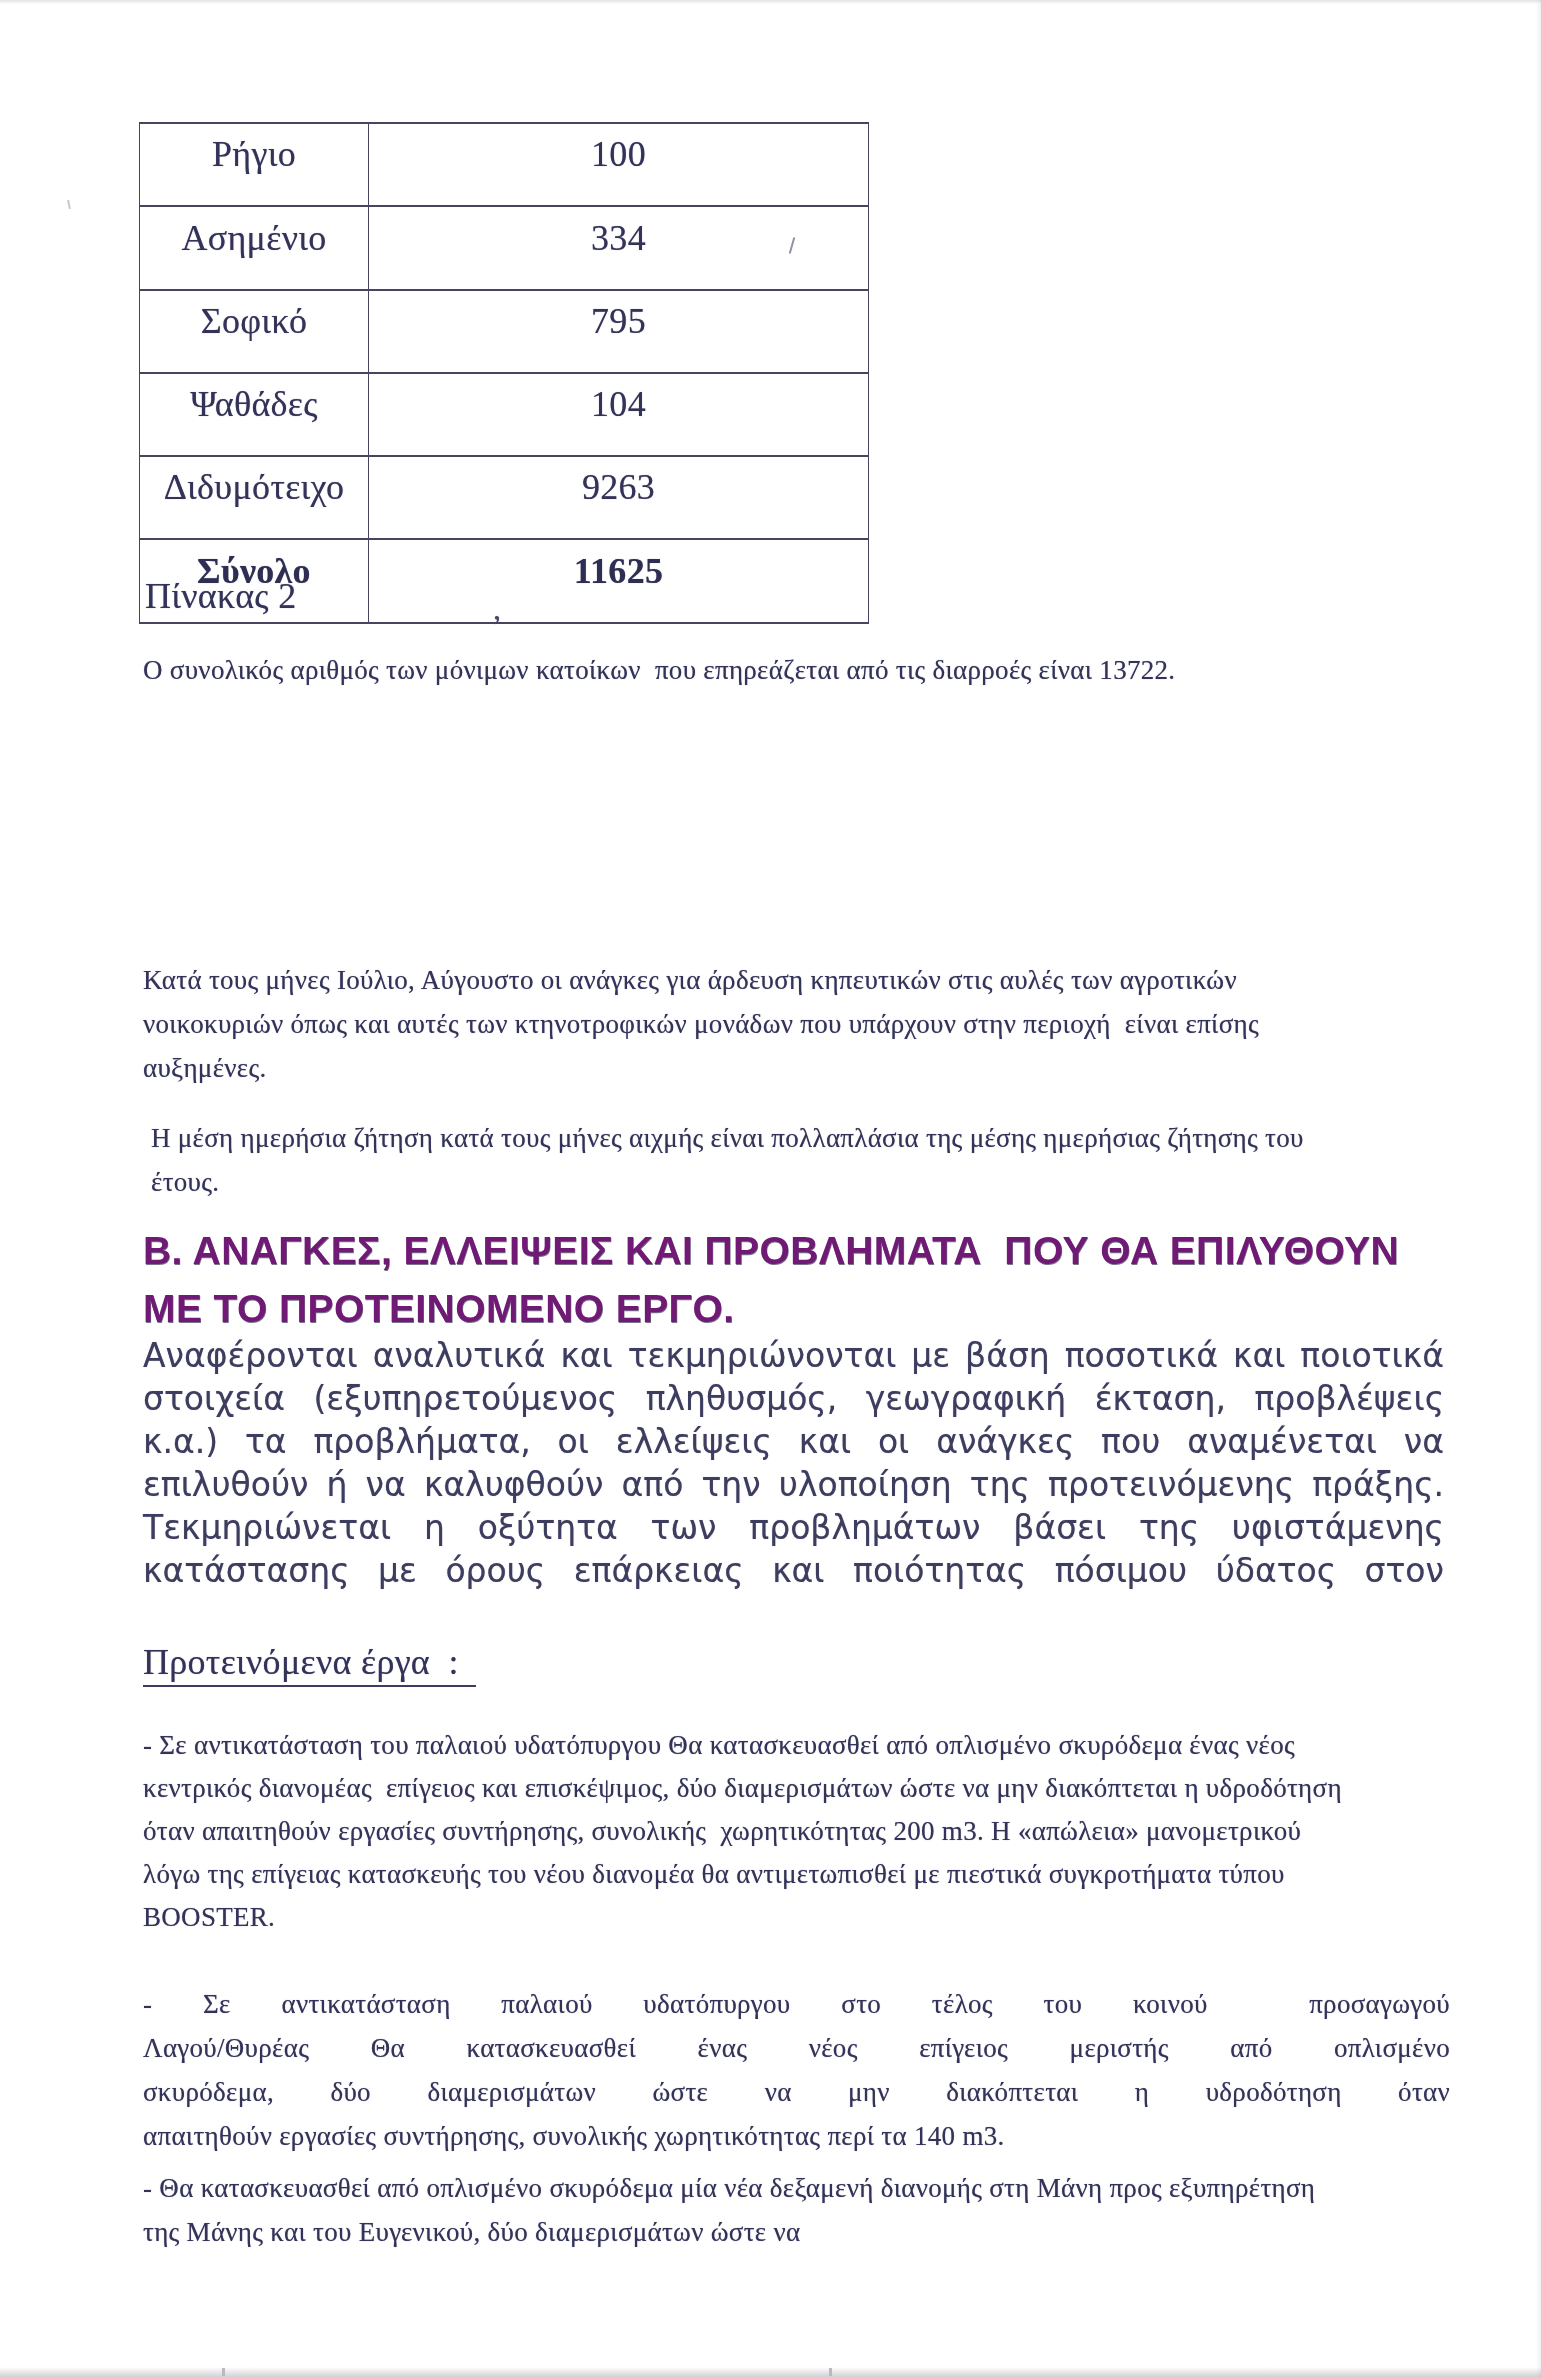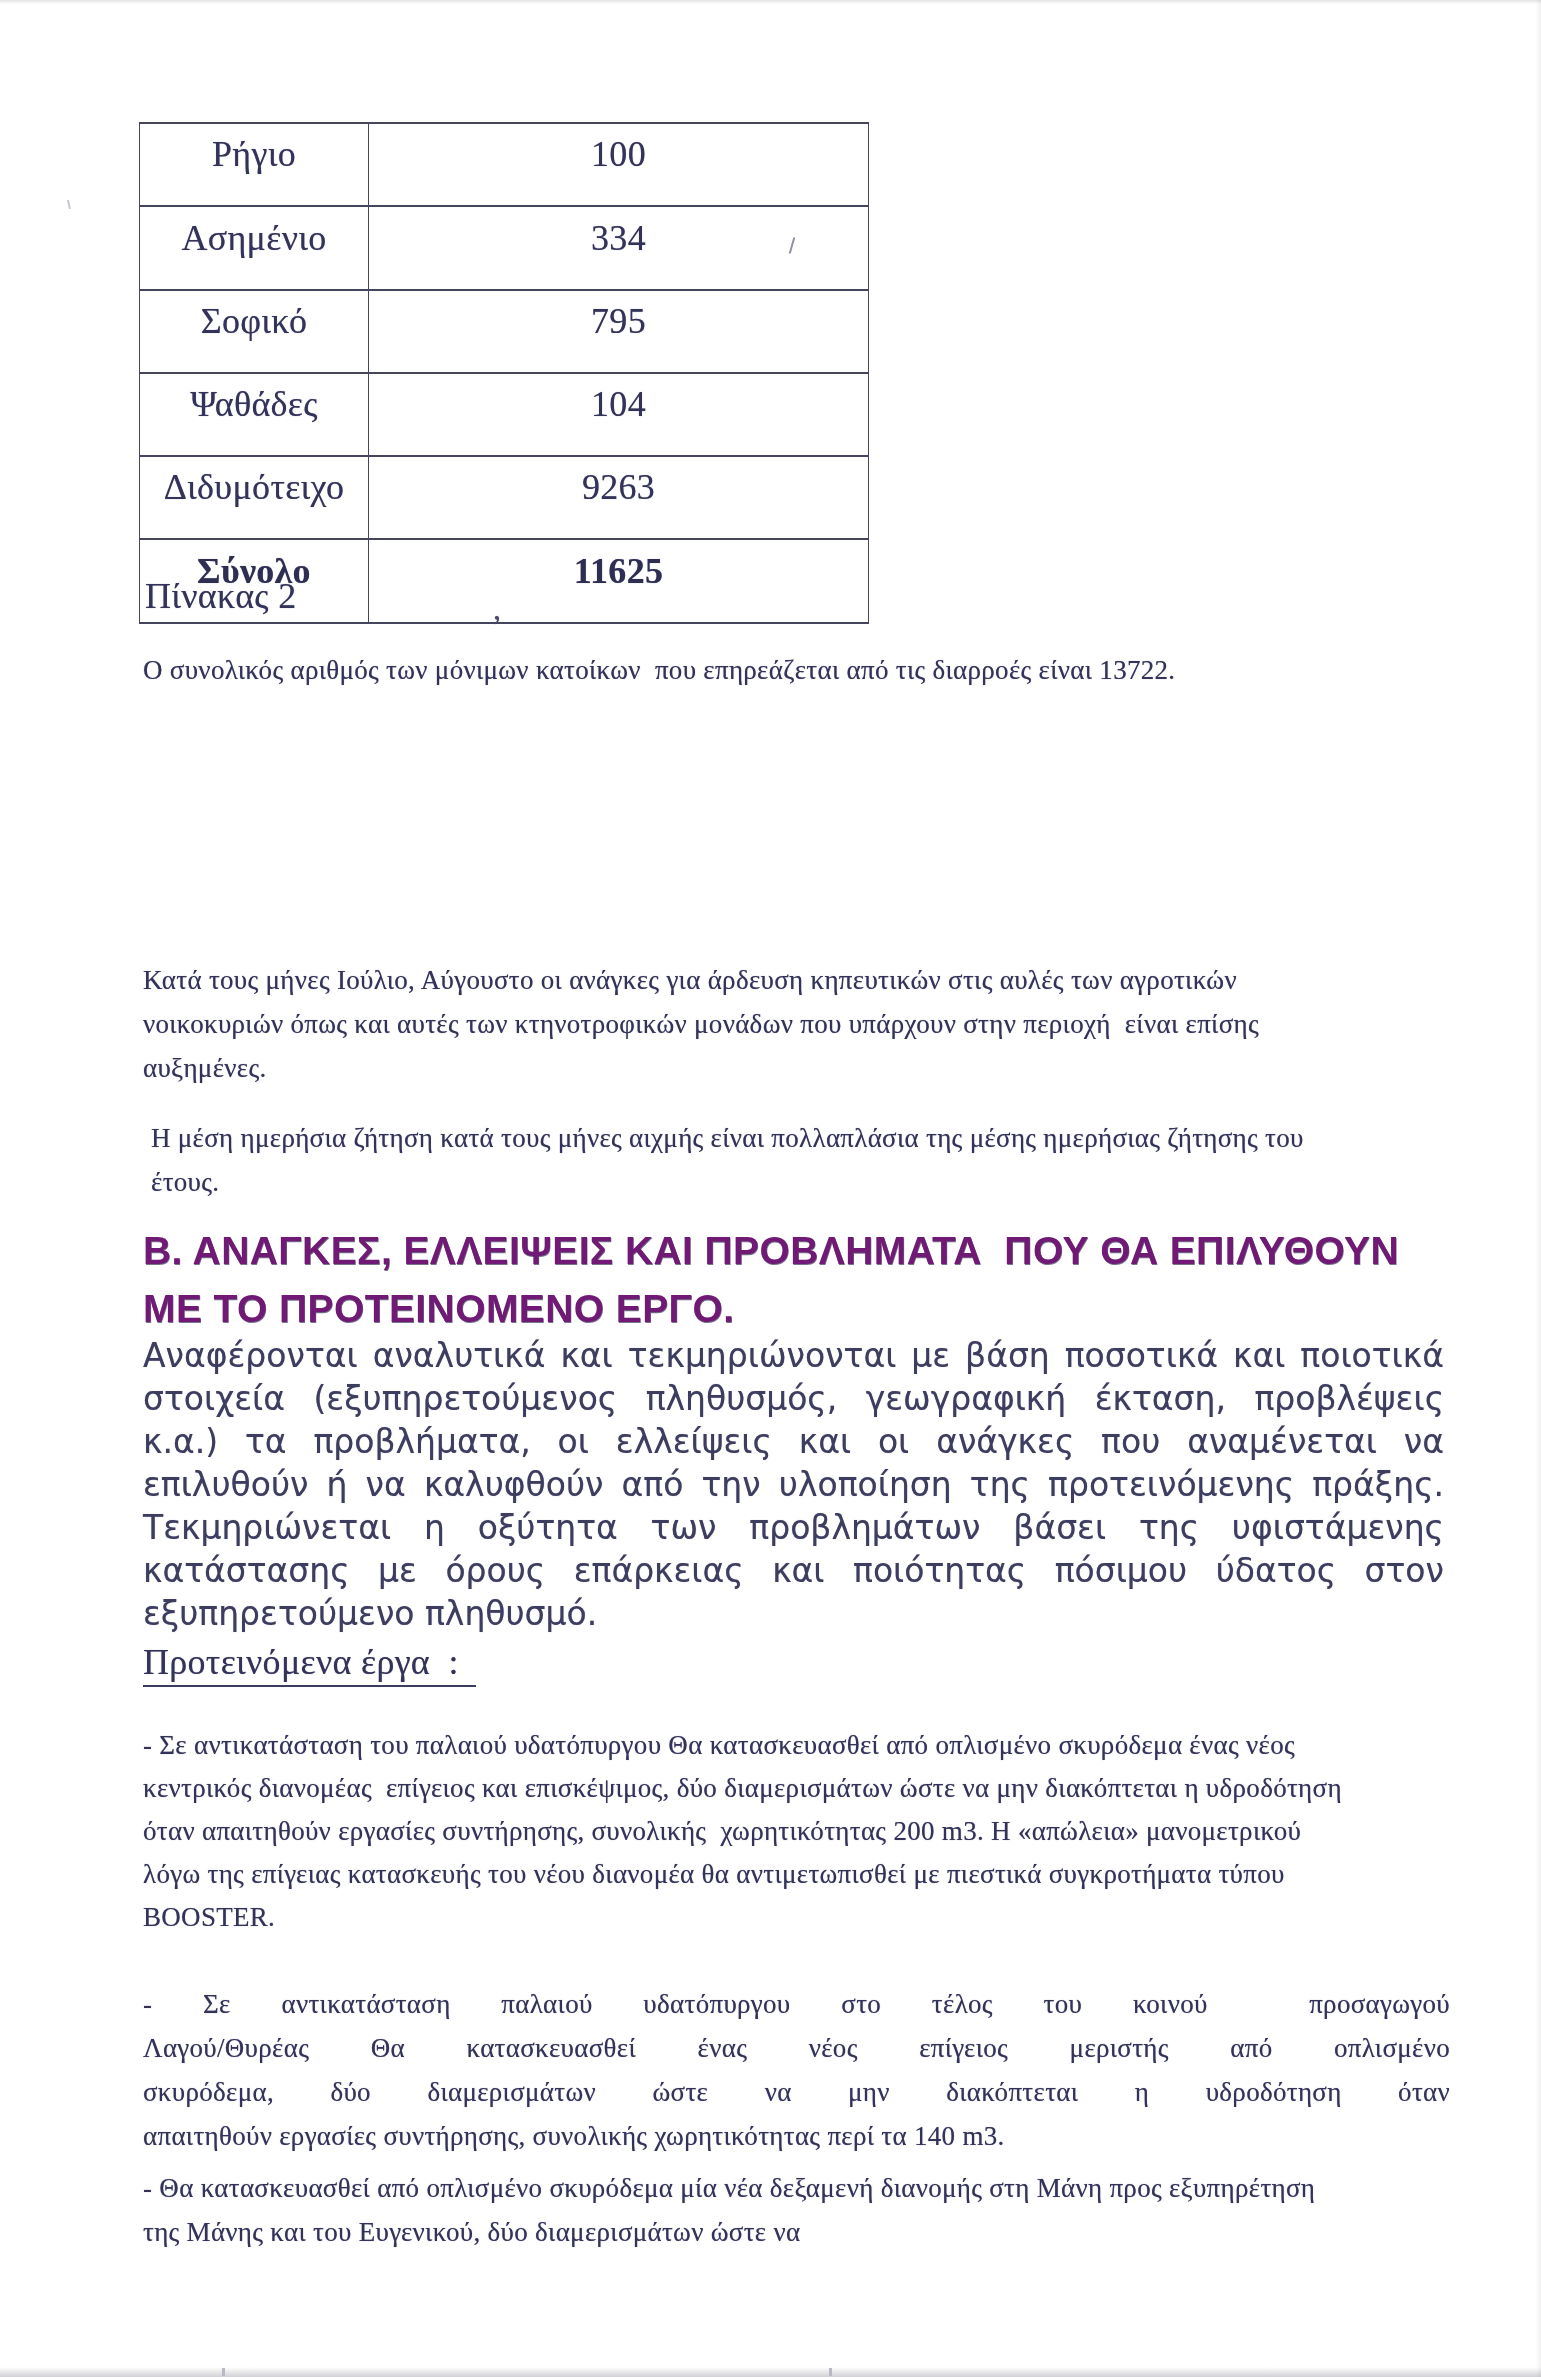--- a/index.html
+++ b/index.html
@@ -171,21 +171,20 @@
     <span>ΜΕ ΤΟ ΠΡΟΤΕΙΝΟΜΕΝΟ ΕΡΓΟ.</span>
   </h2>
 
   <div class="block sans p5">
     <div class="jline">Αναφέρονται αναλυτικά και τεκμηριώνονται με βάση ποσοτικά και ποιοτικά</div>
     <div class="jline">στοιχεία (εξυπηρετούμενος πληθυσμός, γεωγραφική έκταση, προβλέψεις</div>
     <div class="jline">κ.α.) τα προβλήματα, οι ελλείψεις και οι ανάγκες που αναμένεται να</div>
     <div class="jline">επιλυθούν ή να καλυφθούν από την υλοποίηση της προτεινόμενης πράξης.</div>
     <div class="jline">Τεκμηριώνεται η οξύτητα των προβλημάτων βάσει της υφιστάμενης</div>
     <div class="jline">κατάστασης με όρους επάρκειας και ποιότητας πόσιμου ύδατος στον</div>
-    <div class="jline-last">εξυπηρετούμενο πληθυσμό.</div>
   </div>
 
   <div class="block subheading serif">
     <span class="underlined">Προτεινόμενα έργα&nbsp; :</span>
   </div>
 
   <p class="serif body-serif b1">- Σε αντικατάσταση του παλαιού υδατόπυργου Θα κατασκευασθεί από οπλισμένο σκυρόδεμα ένας νέος κεντρικός διανομέας&nbsp; επίγειος και επισκέψιμος, δύο διαμερισμάτων ώστε να μην διακόπτεται η υδροδότηση όταν απαιτηθούν εργασίες συντήρησης, συνολικής&nbsp; χωρητικότητας 200 m3. Η «απώλεια» μανομετρικού λόγω της επίγειας κατασκευής του νέου διανομέα θα αντιμετωπισθεί με πιεστικά συγκροτήματα τύπου BOOSTER.</p>
 
   <div class="block serif body-serif b2">
     <div class="jline">- Σε αντικατάσταση παλαιού υδατόπυργου στο τέλος του κοινού&nbsp; προσαγωγού</div>

